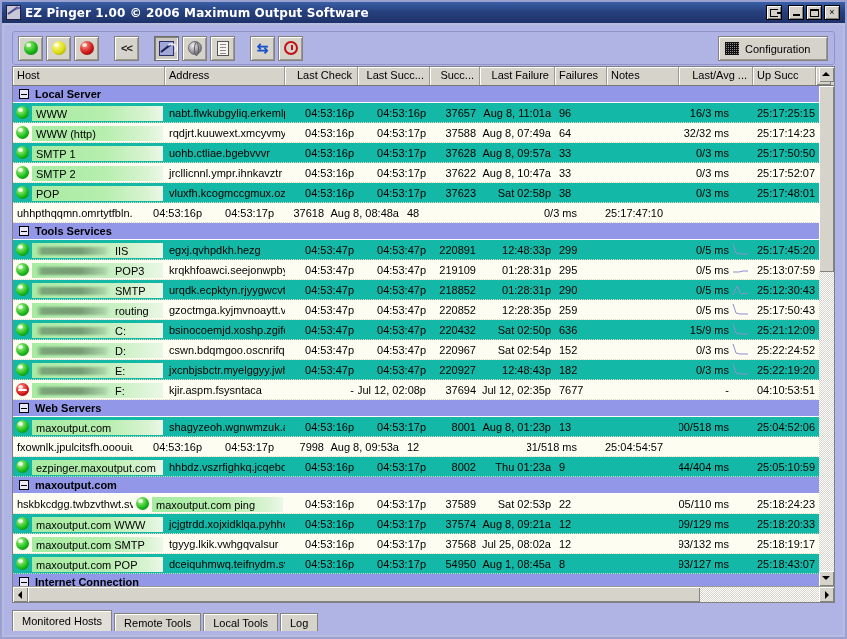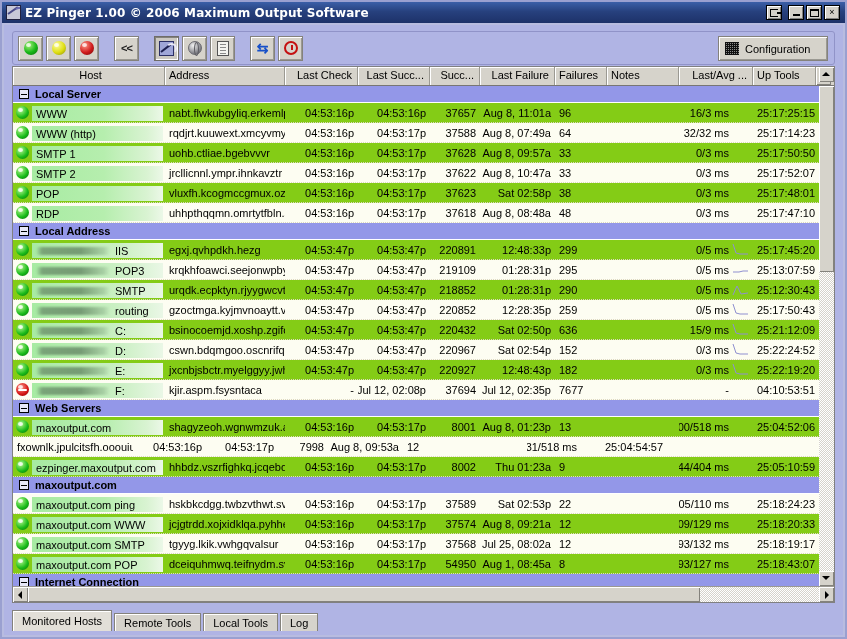--- a/index.html
+++ b/index.html
@@ -78,21 +78,21 @@
             background:#fff;border:1px solid #808080;box-sizing:border-box;overflow:hidden;}
   .hdr{display:flex;height:19px;background:#d6d3cb;border-bottom:1px solid #787674;box-sizing:border-box;}
   .hc{border-right:1px solid #9b9992;box-sizing:border-box;padding:2px 0 0 4px;
       font-size:11px;color:#000;white-space:nowrap;overflow:hidden;
       box-shadow:inset 1px 1px 0 #fff;background:#d6d3cb;}
   .hc.right{text-align:right;padding:2px 5px 0 0;}
   .hdr-sb{width:15px;flex:0 0 15px;background:#d6d3cb;position:relative;
           box-shadow:inset 1px 1px 0 #fff, inset -1px -1px 0 #84827c;}
   .hdr-sb:after{content:"";position:absolute;left:4px;top:7px;border-left:4px solid transparent;
                 border-right:4px solid transparent;border-bottom:4px solid #000;}
-  .rows{position:absolute;left:0;right:0;top:19px;bottom:16px;overflow:hidden;background:#84cc16;}
+  .rows{position:absolute;left:0;right:0;top:19px;bottom:16px;overflow:hidden;background:#14b8a6;}
   .grp{display:flex;align-items:center;height:17px;background:#9397e8;
        border-bottom:1px solid #fff;box-sizing:border-box;}
   .grp .exp{width:10px;height:10px;border:1px solid #000;background:#e8e8f8;margin:0 6px 0 6px;
             position:relative;flex:0 0 auto;box-sizing:border-box;}
   .grp .exp:after{content:"";position:absolute;left:1px;top:3.5px;width:6px;height:1px;background:#000;}
   .grp .gname{font-weight:bold;font-size:11px;color:#000;white-space:nowrap;}
   .row{display:flex;height:20px;align-items:stretch;border-bottom:1px dotted #ddd8c0;box-sizing:border-box;}
   .row.alt{background:#fdfdf2;}
   .cell{box-sizing:border-box;overflow:hidden;white-space:nowrap;font-size:11px;
         display:flex;align-items:center;padding:0 4px;}
@@ -198,30 +198,30 @@
         </div>
 
       <div class="cfgbtn">
         <i class="ico-cfg"></i>
         <span>Configuration</span>
       </div>
     </div>
 
     <div class="gridwrap">
       <div class="hdr" id="grid-header">
-          <div class="hc" style="width: 152px; flex: 0 0 152px; text-align: center;">Host</div>
+          <div class="hc" style="width: 152px; flex: 0 0 152px;">Host</div>
           <div class="hc" style="width: 120px; flex: 0 0 120px;">Address</div>
           <div class="hc right" style="width: 73px; flex: 0 0 73px;">Last Check</div>
           <div class="hc right" style="width: 72px; flex: 0 0 72px;">Last Succ...</div>
           <div class="hc right" style="width: 50px; flex: 0 0 50px;">Succ...</div>
           <div class="hc right" style="width: 75px; flex: 0 0 75px;">Last Failure</div>
           <div class="hc" style="width: 52px; flex: 0 0 52px;">Failures</div>
           <div class="hc" style="width: 72px; flex: 0 0 72px;">Notes</div>
           <div class="hc right" style="width: 74px; flex: 0 0 74px;">Last/Avg ...</div>
-          <div class="hc" style="width: 63px; flex: 0 0 63px;">Up Tools</div>
+          <div class="hc" style="width: 63px; flex: 0 0 63px;">Up Succ</div>
           <div class="hdr-sb"></div>
         </div>
       <div class="rows" id="grid-rows">
           <div class="grp">
             <span class="exp"></span>
             <span class="gname">Local Server</span>
           </div>
           <div class="row">
             <div class="cell c-host" style="width: 152px; flex: 0 0 152px;">
               <span class="statled ok"></span>
@@ -316,42 +316,36 @@
             <div class="cell right" style="width: 75px; flex: 0 0 75px;">Sat 02:58p</div>
             <div class="cell" style="width: 52px; flex: 0 0 52px;">38</div>
             <div class="cell" style="width: 72px; flex: 0 0 72px;"></div>
             <div class="cell right" style="width: 74px; flex: 0 0 74px;">
               <span>0/3 ms</span>
               <span class="spark"></span>
             </div>
             <div class="cell" style="width: 63px; flex: 0 0 63px;">25:17:48:01</div>
           </div>
           <div class="row alt">
-            <div class="cell c-host" style="width: 152px; flex: 0 0 152px;">
-              <span class="statled ok"></span>
-              <span class="hostbar">
-                <span>RDP</span>
-              </span>
-            </div>
             <div class="cell" style="width: 120px; flex: 0 0 120px;">uhhpthqqmn.omrtytfbln.s</div>
             <div class="cell right" style="width: 73px; flex: 0 0 73px;">04:53:16p</div>
             <div class="cell right" style="width: 72px; flex: 0 0 72px;">04:53:17p</div>
             <div class="cell right" style="width: 50px; flex: 0 0 50px;">37618</div>
             <div class="cell right" style="width: 75px; flex: 0 0 75px;">Aug 8, 08:48a</div>
             <div class="cell" style="width: 52px; flex: 0 0 52px;">48</div>
             <div class="cell" style="width: 72px; flex: 0 0 72px;"></div>
             <div class="cell right" style="width: 74px; flex: 0 0 74px;">
               <span>0/3 ms</span>
               <span class="spark"></span>
             </div>
             <div class="cell" style="width: 63px; flex: 0 0 63px;">25:17:47:10</div>
           </div>
           <div class="grp">
             <span class="exp"></span>
-            <span class="gname">Local Address</span>
+            <span class="gname">Tools Services</span>
           </div>
           <div class="row">
             <div class="cell c-host" style="width: 152px; flex: 0 0 152px;">
               <span class="statled ok"></span>
               <span class="hostbar blank">
                 <span class="redact"></span>
                 <span>IIS</span>
               </span>
             </div>
             <div class="cell" style="width: 120px; flex: 0 0 120px;">egxj.qvhpdkh.hezg</div>
@@ -584,27 +578,27 @@
               <span>344/404 ms</span>
               <span class="spark"></span>
             </div>
             <div class="cell" style="width: 63px; flex: 0 0 63px;">25:05:10:59</div>
           </div>
           <div class="grp">
             <span class="exp"></span>
             <span class="gname">maxoutput.com</span>
           </div>
           <div class="row alt">
+            <div class="cell" style="width: 120px; flex: 0 0 120px;">hskbkcdgg.twbzvthwt.sv</div>
             <div class="cell c-host" style="width: 152px; flex: 0 0 152px;">
               <span class="statled ok"></span>
               <span class="hostbar">
                 <span>maxoutput.com ping</span>
               </span>
             </div>
-            <div class="cell" style="width: 120px; flex: 0 0 120px;">hskbkcdgg.twbzvthwt.sv</div>
             <div class="cell right" style="width: 73px; flex: 0 0 73px;">04:53:16p</div>
             <div class="cell right" style="width: 72px; flex: 0 0 72px;">04:53:17p</div>
             <div class="cell right" style="width: 50px; flex: 0 0 50px;">37589</div>
             <div class="cell right" style="width: 75px; flex: 0 0 75px;">Sat 02:53p</div>
             <div class="cell" style="width: 52px; flex: 0 0 52px;">22</div>
             <div class="cell" style="width: 72px; flex: 0 0 72px;"></div>
             <div class="cell right" style="width: 74px; flex: 0 0 74px;">
               <span>105/110 ms</span>
               <span class="spark"></span>
             </div>

